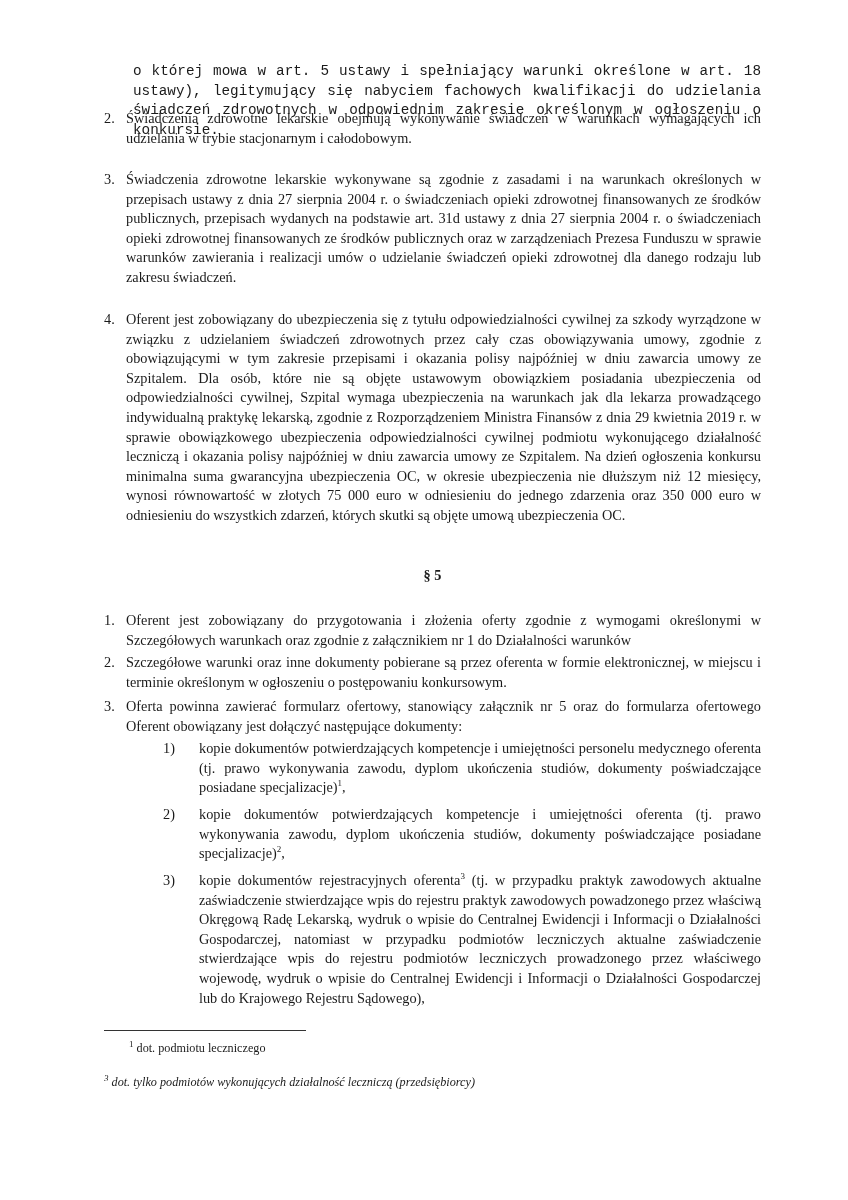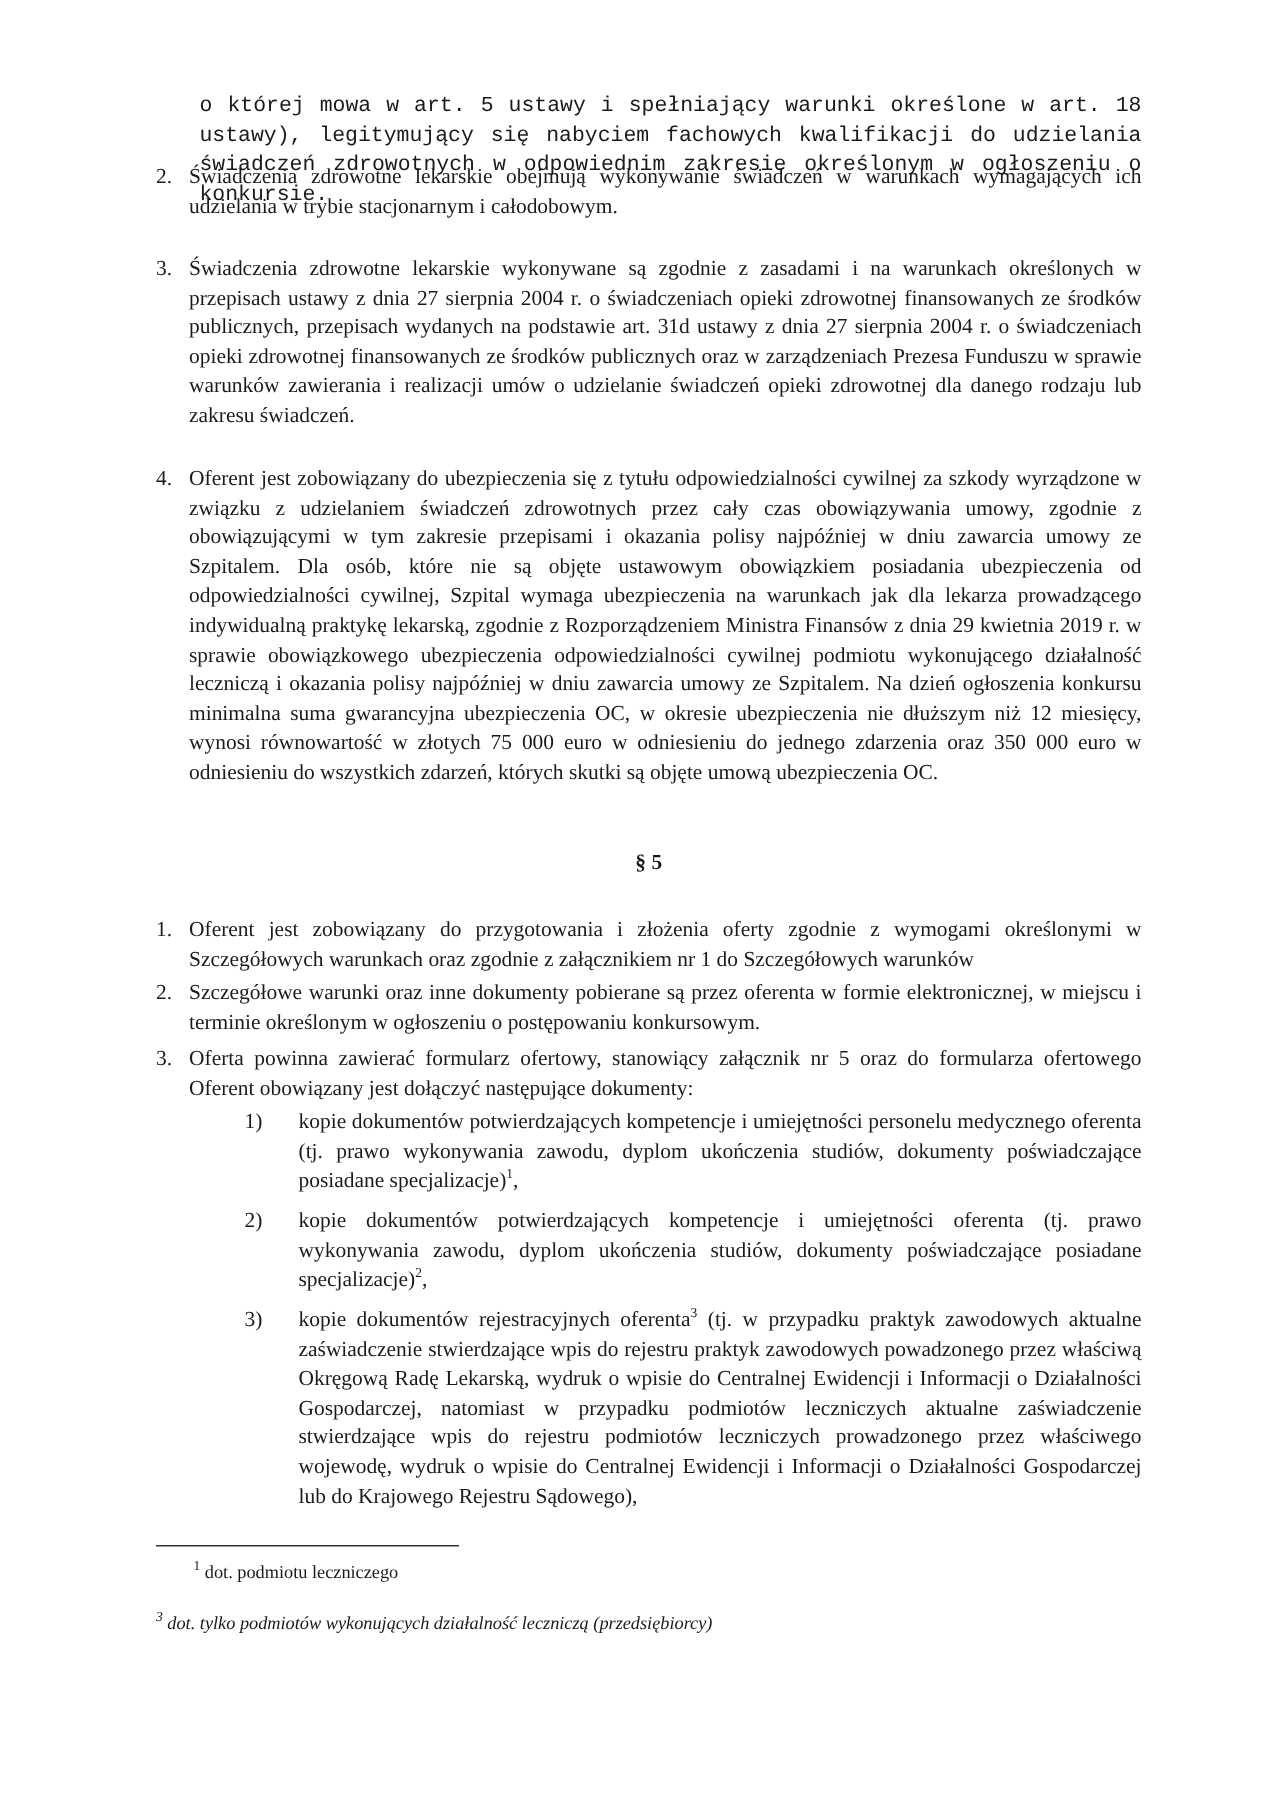--- a/index.html
+++ b/index.html
@@ -42,21 +42,21 @@
 
   <div class="item" style="top:310px;">
     <span class="num">4.</span>
     <div class="txt">Oferent jest zobowiązany do ubezpieczenia się z tytułu odpowiedzialności cywilnej za szkody wyrządzone w związku z udzielaniem świadczeń zdrowotnych przez cały czas obowiązywania umowy, zgodnie z obowiązującymi w tym zakresie przepisami i okazania polisy najpóźniej w dniu zawarcia umowy ze Szpitalem. Dla osób, które nie są objęte ustawowym obowiązkiem posiadania ubezpieczenia od odpowiedzialności cywilnej, Szpital wymaga ubezpieczenia na warunkach jak dla lekarza prowadzącego indywidualną praktykę lekarską, zgodnie z Rozporządzeniem Ministra Finansów z dnia 29 kwietnia 2019 r. w sprawie obowiązkowego ubezpieczenia odpowiedzialności cywilnej podmiotu wykonującego działalność leczniczą i okazania polisy najpóźniej w dniu zawarcia umowy ze Szpitalem. Na dzień ogłoszenia konkursu minimalna suma gwarancyjna ubezpieczenia OC, w okresie ubezpieczenia nie dłuższym niż 12 miesięcy, wynosi równowartość w złotych 75 000 euro w odniesieniu do jednego zdarzenia oraz 350 000 euro w odniesieniu do wszystkich zdarzeń, których skutki są objęte umową ubezpieczenia OC.</div>
   </div>
 
   <div class="center" style="top:567px;">§ 5</div>
 
   <div class="item" style="top:611px;">
     <span class="num">1.</span>
-    <div class="txt"><span>Oferent jest zobowiązany do przygotowania i złożenia oferty zgodnie z wymogami określonymi w </span><span class="it">Szczegółowych warunkach</span><span> oraz zgodnie z </span><span class="b">załącznikiem nr 1</span><span> do </span><span class="it">Szczegółowych warunków</span></div>
+    <div class="txt"><span>Oferent jest zobowiązany do przygotowania i złożenia oferty zgodnie z wymogami określonymi w </span><span class="it">Szczegółowych warunkach</span><span> oraz zgodnie z </span><span class="b">załącznikiem nr 1</span><span> do </span><span class="it">Działalności warunków</span></div>
   </div>
 
   <div class="item" style="top:653px;">
     <span class="num">2.</span>
     <div class="txt"><span class="it">Szczegółowe warunki</span><span> oraz inne dokumenty pobierane są przez oferenta w formie elektronicznej, w miejscu i terminie określonym w ogłoszeniu o postępowaniu konkursowym.</span></div>
   </div>
 
   <div class="item" style="top:697px;">
     <span class="num">3.</span>
     <div class="txt">Oferta powinna zawierać formularz ofertowy, stanowiący załącznik nr 5 oraz do formularza ofertowego Oferent obowiązany jest dołączyć następujące dokumenty:</div>

